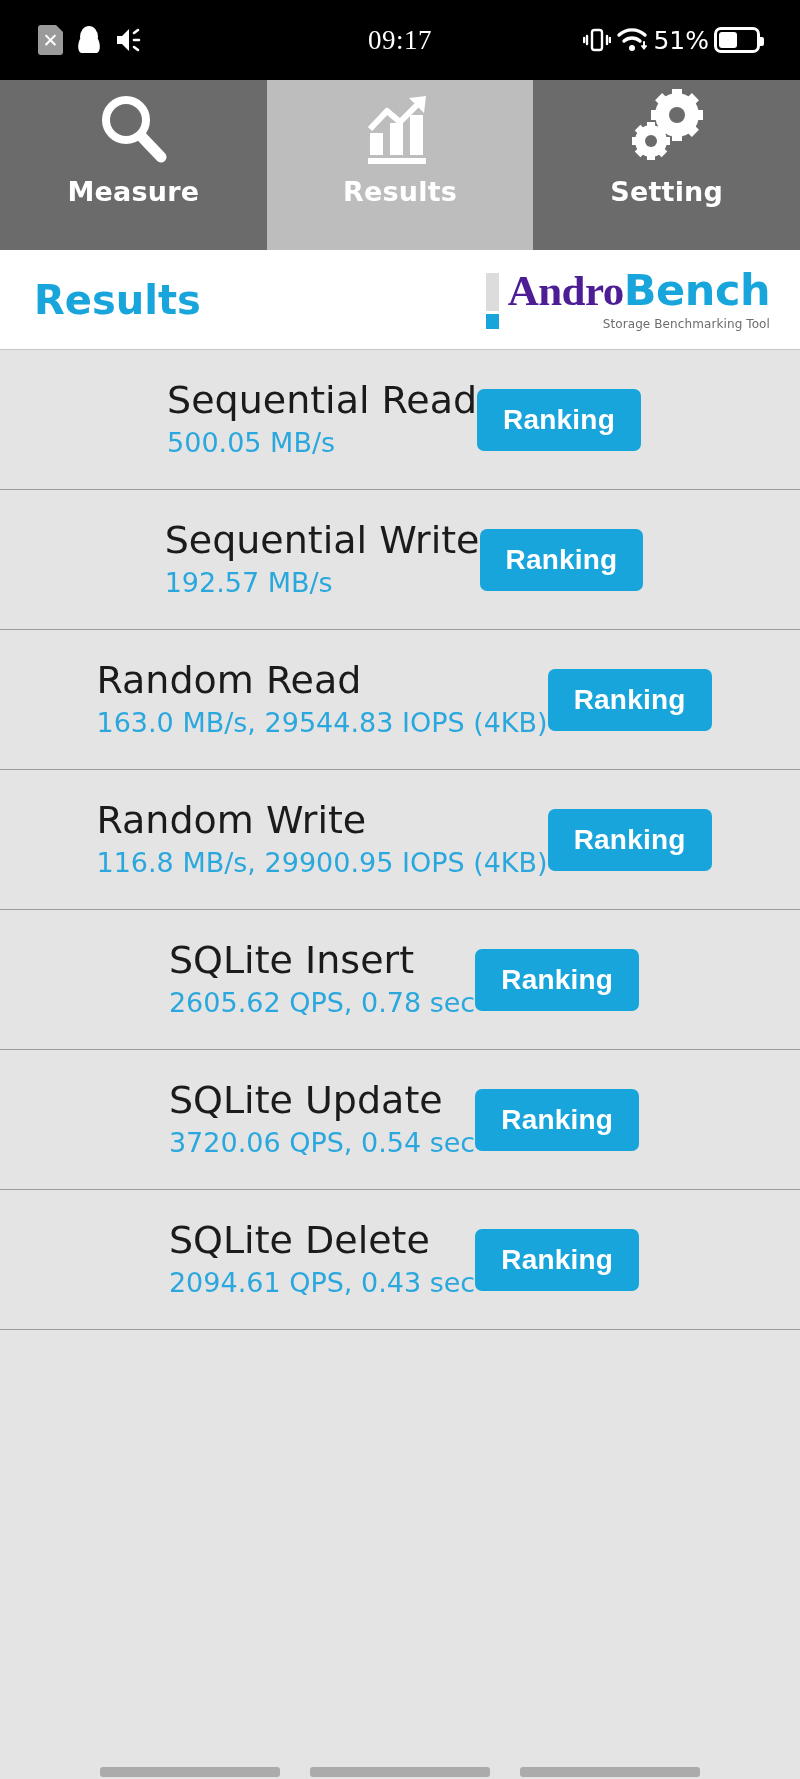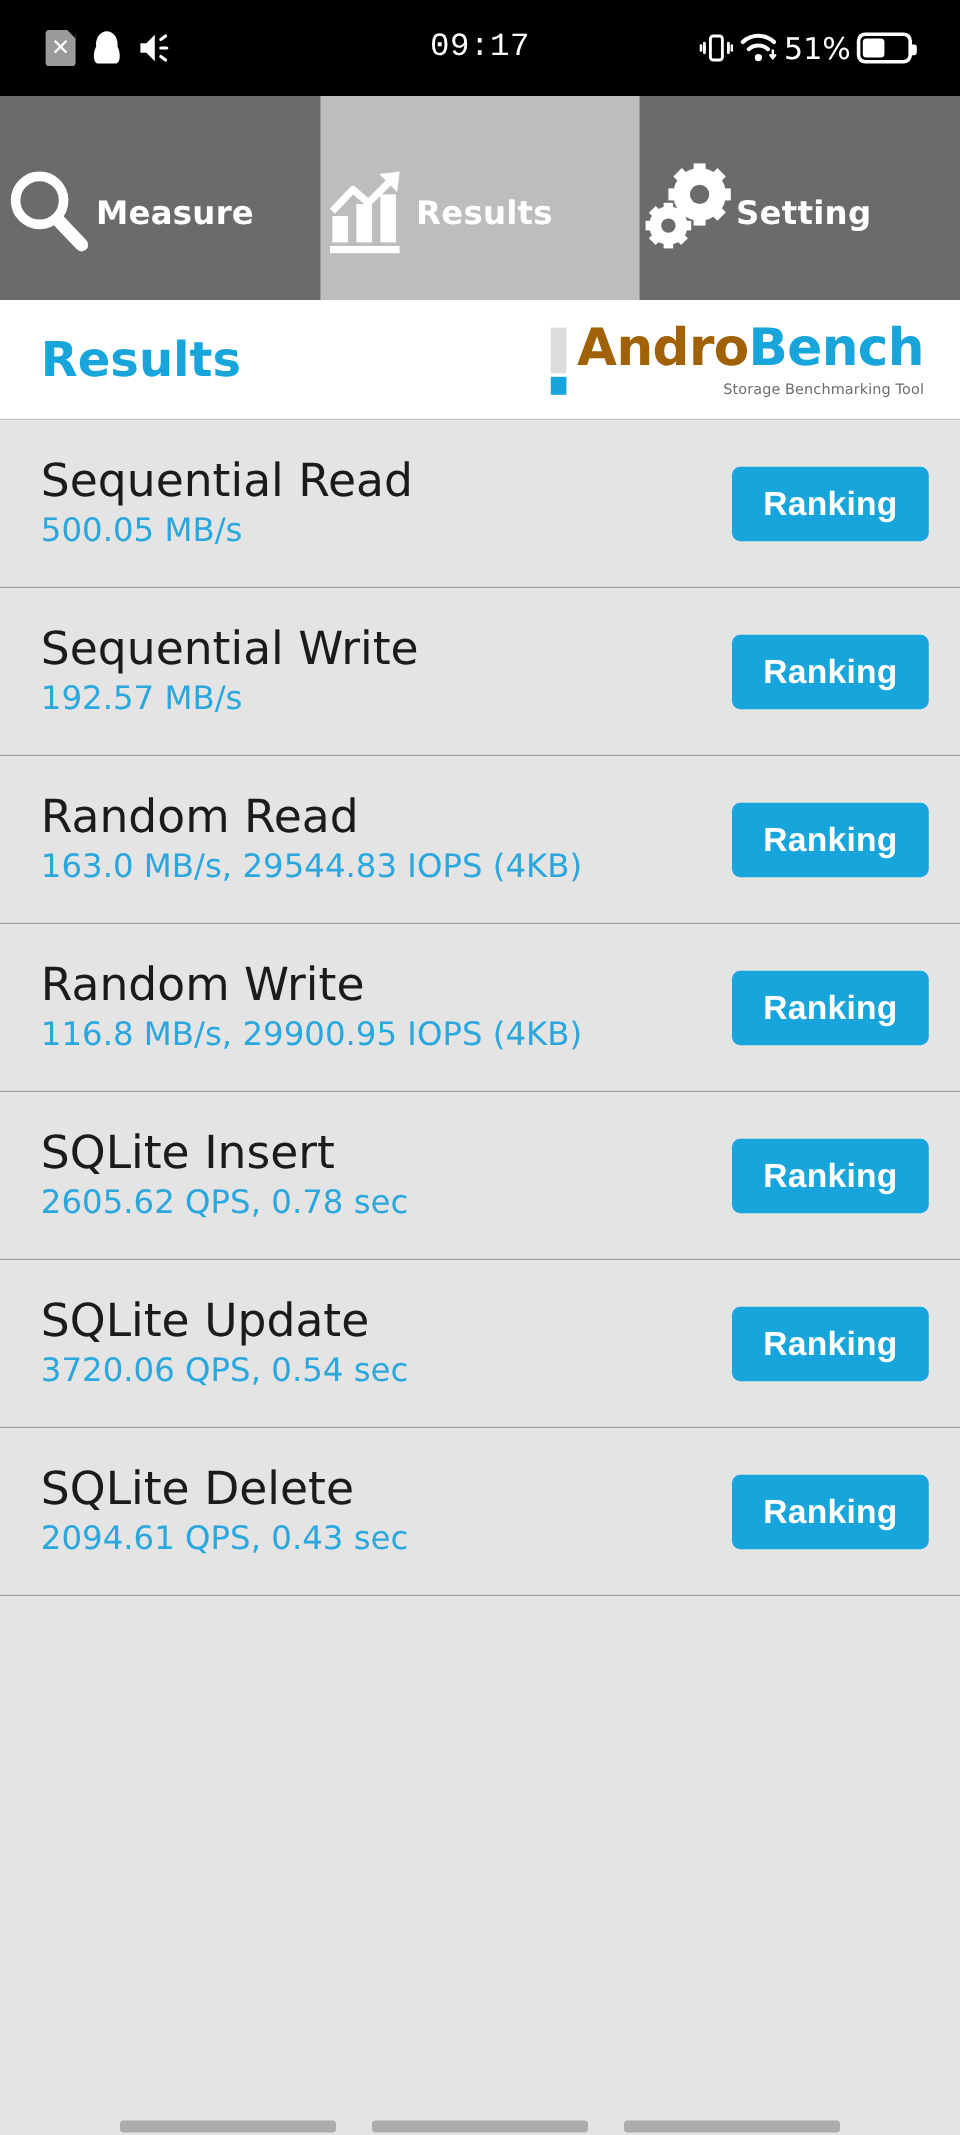--- a/index.html
+++ b/index.html
@@ -14,41 +14,41 @@
   
   .statusbar{
     position:relative; height:80px; background:#000; color:#fff;
     display:flex; align-items:center; padding:0 38px;
   }
   .sb-left{ display:flex; align-items:center; gap:13px; }
   .sb-right{ display:flex; align-items:center; gap:5px; position:absolute; right:40px; top:0; height:80px; }
   .sb-clock{
     position:absolute; left:0; right:0; top:0; height:80px;
     display:flex; align-items:center; justify-content:center;
-    font-size:27px; letter-spacing:.5px; font-family:Liberation Mono, monospace;
+    font-size:27px; letter-spacing:.5px; font-family:Liberation Serif, serif;
   }
   .sb-batt-text{ font-size:25px; }
   .ico{ display:block; }
 
   
   .sdx{ width:25px; height:30px; background:#9a9a9a; border-radius:3px;
         position:relative; display:flex; align-items:center; justify-content:center;
         font-size:19px; color:#fff; font-weight:bold; line-height:1;}
   .sdx:before{ content:""; position:absolute; top:0; right:0; border-left:7px solid transparent; border-top:7px solid #000;}
 
   
   .batt{ width:46px; height:26px; border:3px solid #fff; border-radius:7px; position:relative; }
   .batt:after{ content:""; position:absolute; right:-7px; top:7px; width:4px; height:9px; background:#fff; border-radius:0 2px 2px 0; }
   .batt-fill{ position:absolute; left:2px; top:2px; bottom:2px; width:44%; background:#fff; border-radius:3px;}
 
   
   .tabbar{ display:flex; height:170px; background:#6b6b6b; }
   .tab{
-    flex:1; display:flex; flex-direction:row; align-items:center; justify-content:flex-start;
-    padding-top:22px; position:relative; cursor:pointer;
+    flex:1; display:flex; flex-direction:column; align-items:center; justify-content:flex-start;
+    padding-top:6px; position:relative; cursor:pointer;
   }
   .tab + .tab:before{
     content:""; position:absolute; left:0; top:8px; bottom:8px; width:1px; background:#8c8c8c;
   }
   .tab.active{ background:#bdbdbd; }
   .tab.active:before, .tab.active + .tab:before { background:transparent; }
   .tab-icon{ height:86px; display:flex; align-items:center; justify-content:center; }
   .tab-label{ font-size:27px; color:#fff; font-weight:bold; margin-top:4px; letter-spacing:.2px; }
   .tab.active .tab-label{ color:#fff; }
 
@@ -58,29 +58,29 @@
     justify-content:space-between; padding:0 30px 0 34px;
     border-bottom:1px solid #c6c6c6;
   }
   .page-title{ color:#18a5dc; font-size:40px; font-weight:bold; }
   .logo{ display:flex; align-items:center; }
   .logo-bars{ display:flex; flex-direction:column; justify-content:flex-start; margin-right:9px; padding-top:2px;}
   .logo-bar-gray{ width:13px; height:38px; background:#dcdcdc; }
   .logo-bar-blue{ width:13px; height:15px; background:#18a5dc; margin-top:3px; }
   .logo-text{ display:flex; flex-direction:column; align-items:flex-end; }
   .logo-word{ font-size:43px; font-weight:bold; line-height:1; letter-spacing:-.5px;}
-  .logo-word .a{ color:#a16207; }
+  .logo-word .a{ color:#4c1d95;font-family:Liberation Serif, serif; }
   .logo-word .b{ color:#18a5dc; }
   .logo-tag{ font-size:12px; color:#6d6d6d; margin-top:5px; letter-spacing:.1px; }
 
   
   .results{ background:#e4e4e4; }
   .row{
     position:relative; height:140px; display:flex; align-items:center;
-    justify-content:space-between; padding:0 26px 0 34px;
+    justify-content:center; padding:0 26px 0 34px;
     border-bottom:1px solid #9b9b9b;
   }
   .row-texts{ display:flex; flex-direction:column; gap:8px; }
   .row-title{ font-size:38px; color:#1b1b1b; line-height:1.05; }
   .row-value{ font-size:27px; color:#2aa8dd; line-height:1.05; }
   .rank-btn{
     background:#18a5dc; color:#fff; font-size:28px; font-weight:bold;
     border-radius:7px; padding:17px 26px; border:none; cursor:pointer;
     line-height:1; letter-spacing:.2px;
   }

